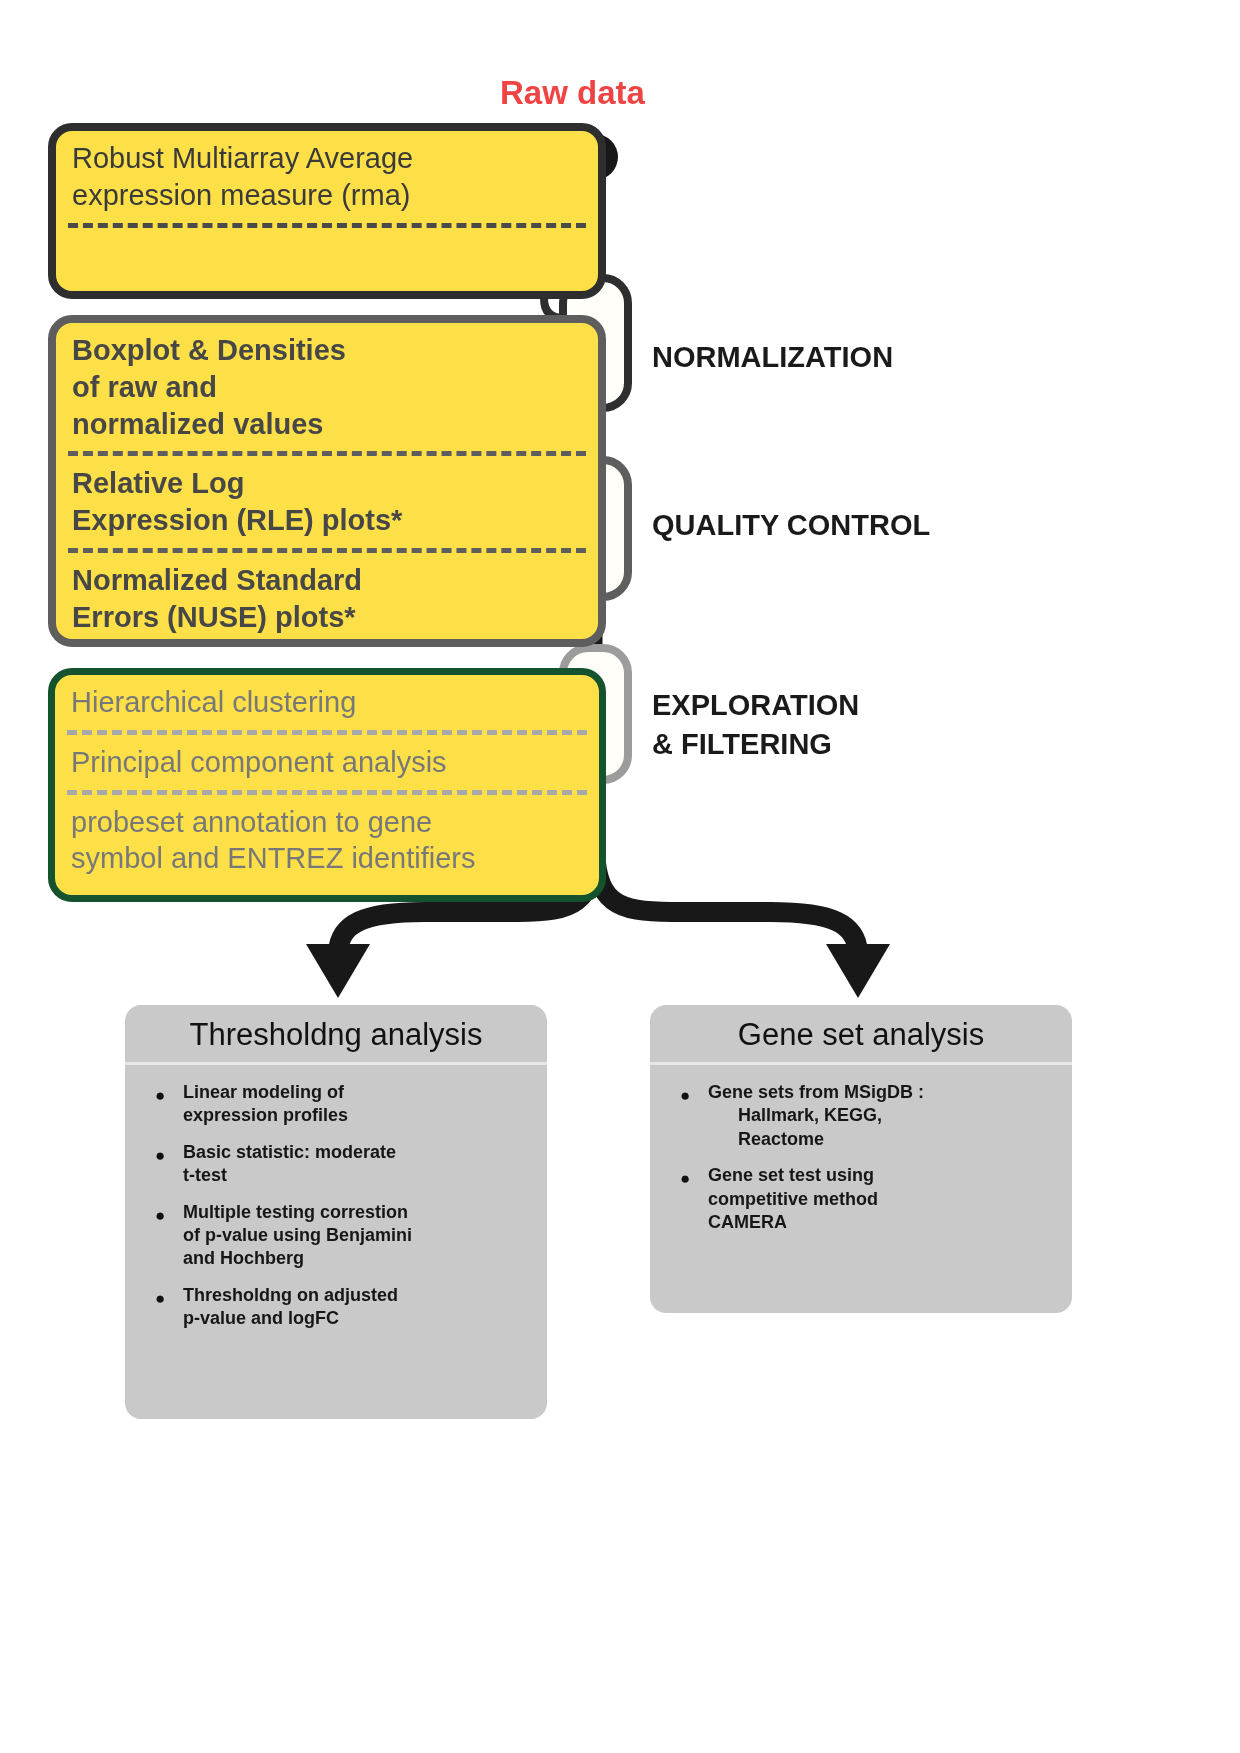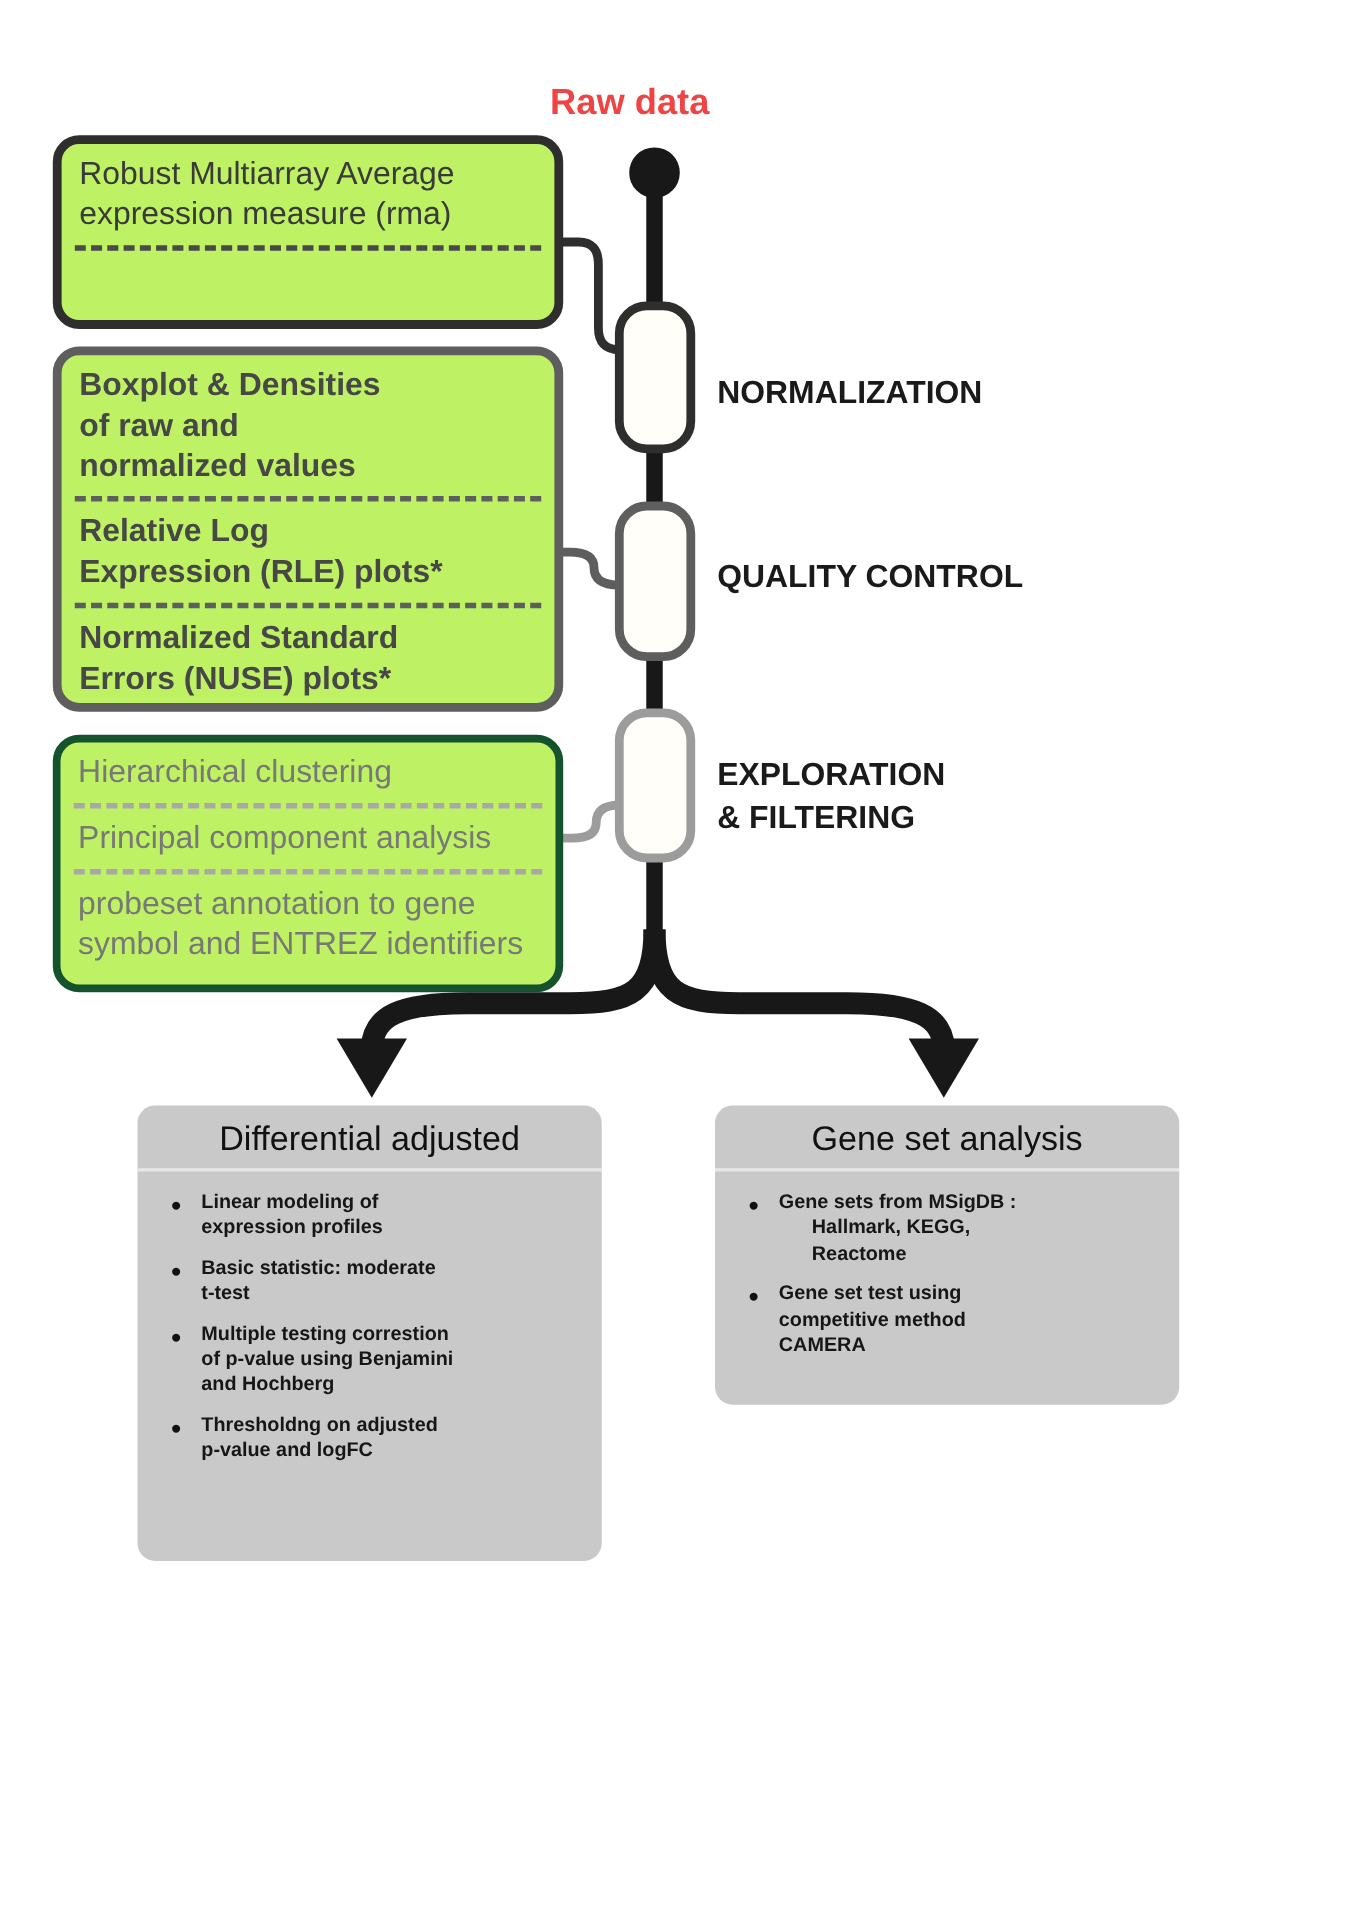--- a/index.html
+++ b/index.html
@@ -31,22 +31,22 @@
   .n3{stroke:#9c9c9c;stroke-width:8;}
 
   .raw-label{
     position:absolute;z-index:2;
     left:500px;top:74px;width:200px;
     font-size:33px;font-weight:bold;color:#ef4444;
   }
 
   .box{
     position:absolute;z-index:2;
-    left:48px;width:464px;
-    background:#bef264;border-radius:24px;
+    left:48px;width:558px;
+    background:#fde047;border-radius:24px;
     box-sizing:border-box;
   }
   .box1{top:123px;height:176px;border:8px solid #2e2e2e;}
   .box2{top:315px;height:332px;border:8px solid #5e5e5e;}
   .box3{top:668px;height:234px;border:7px solid #14532d;}
   .bi{
     padding:9px 16px;
     font-size:29px;line-height:1.27;
     white-space:pre-line;
   }
@@ -66,21 +66,21 @@
   .l1{top:338px;}
   .l2{top:506px;}
   .l3{top:686px;}
 
   .panel{
     position:absolute;z-index:2;
     background:#c9c9c9;border-radius:16px;
     box-sizing:border-box;color:#161616;
   }
   .p-left{left:125px;top:1005px;width:422px;height:414px;}
-  .p-right{left:650px;top:1005px;width:422px;height:272px;}
+  .p-right{left:650px;top:1005px;width:422px;height:308px;}
   .panel-title{
     text-align:center;font-size:31px;padding-top:12px;color:#111;
   }
   .panel-rule{height:3px;background:#e7e7e7;margin-top:9px;}
   .bullets{
     margin:16px 0 0 0;padding:0 14px 0 30px;list-style:none;
   }
   .bullets li{
     position:relative;
     padding-left:28px;margin-bottom:13px;
@@ -147,21 +147,21 @@
     <div class="bi">probeset annotation to gene
 symbol and ENTREZ identifiers</div>
   </div>
 
   <div class="stage-label l1">NORMALIZATION</div>
   <div class="stage-label l2">QUALITY CONTROL</div>
   <div class="stage-label l3">EXPLORATION
 &amp; FILTERING</div>
 
   <div class="panel p-left">
-    <div class="panel-title">Differential adjusted</div>
+    <div class="panel-title">Thresholdng analysis</div>
     <div class="panel-rule"></div>
     <ul class="bullets">
       <li>Linear modeling of
 expression profiles</li>
       <li>Basic statistic: moderate
 t-test</li>
       <li>Multiple testing correstion
 of p-value using Benjamini
 and Hochberg</li>
       <li>Thresholdng on adjusted

